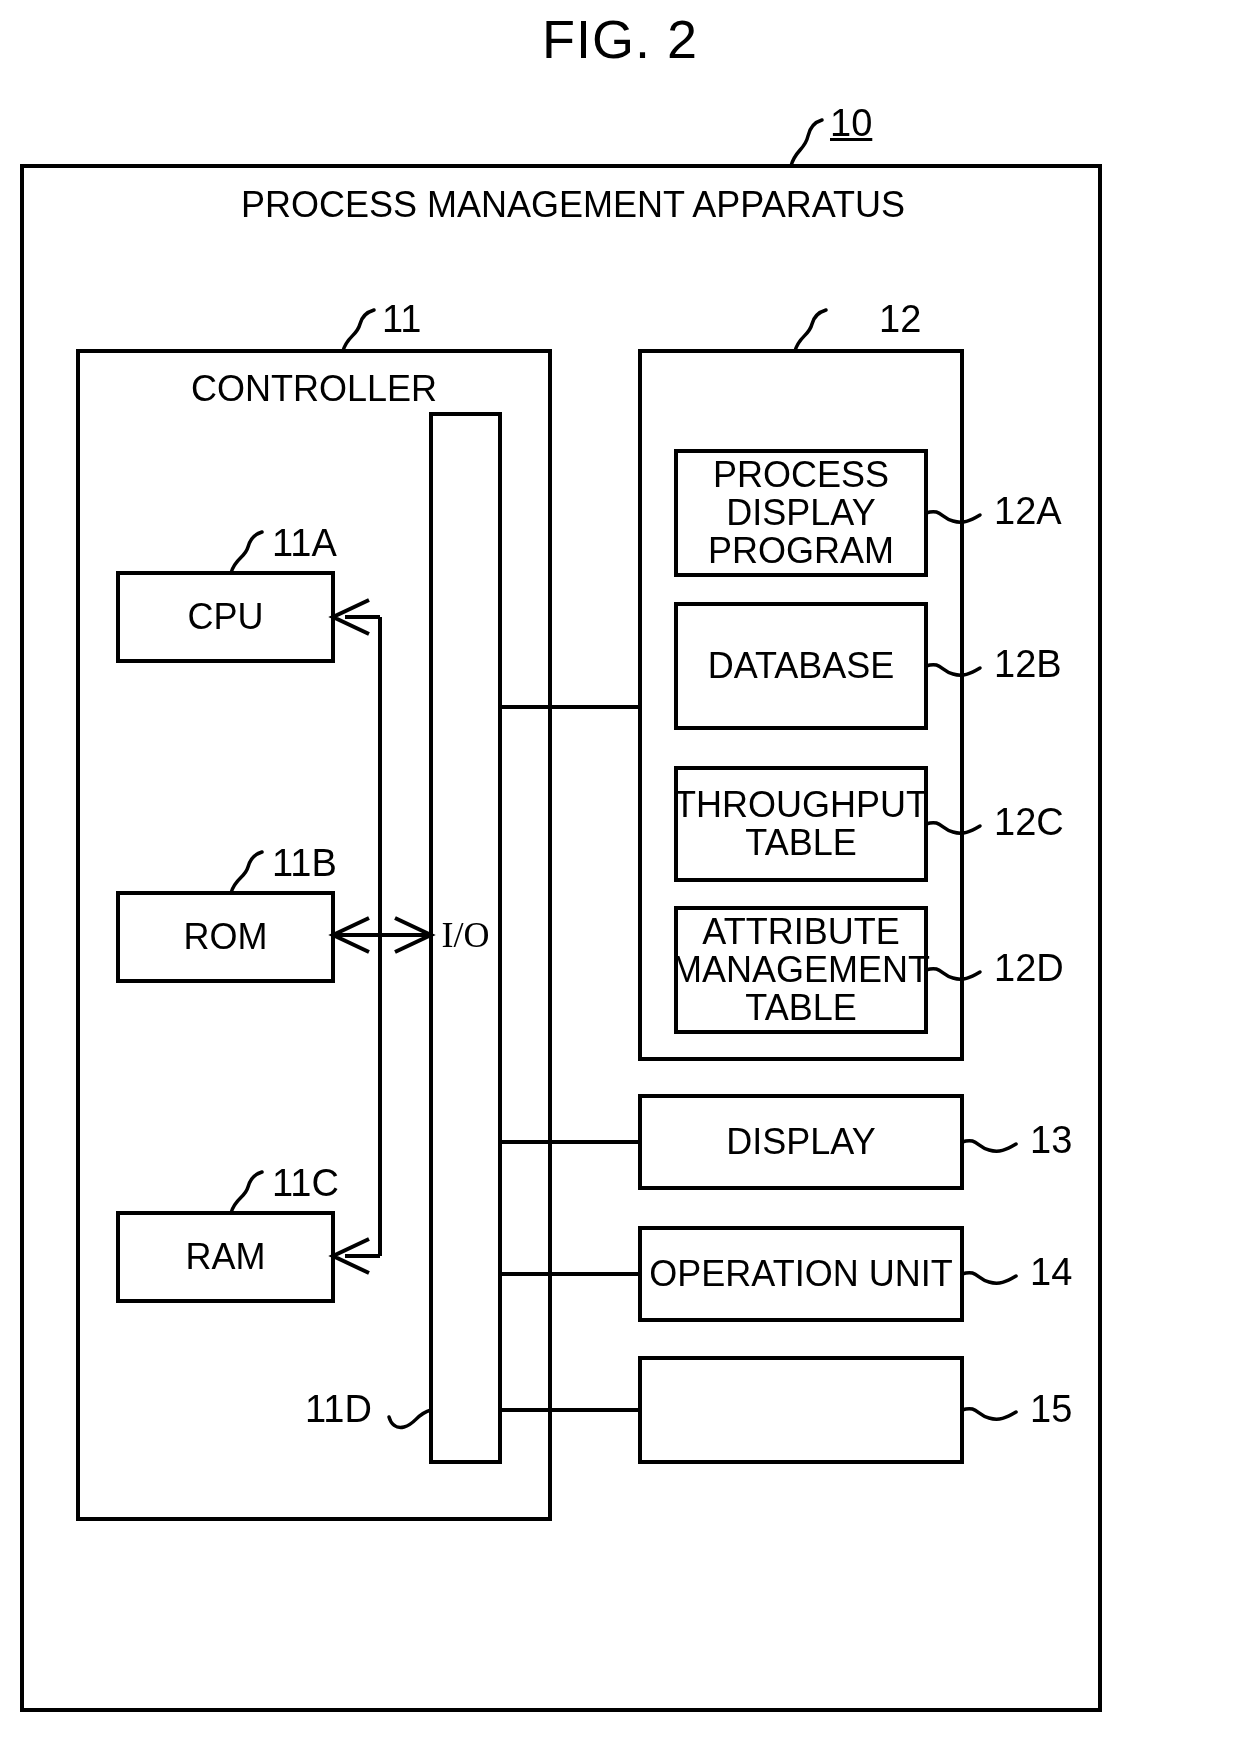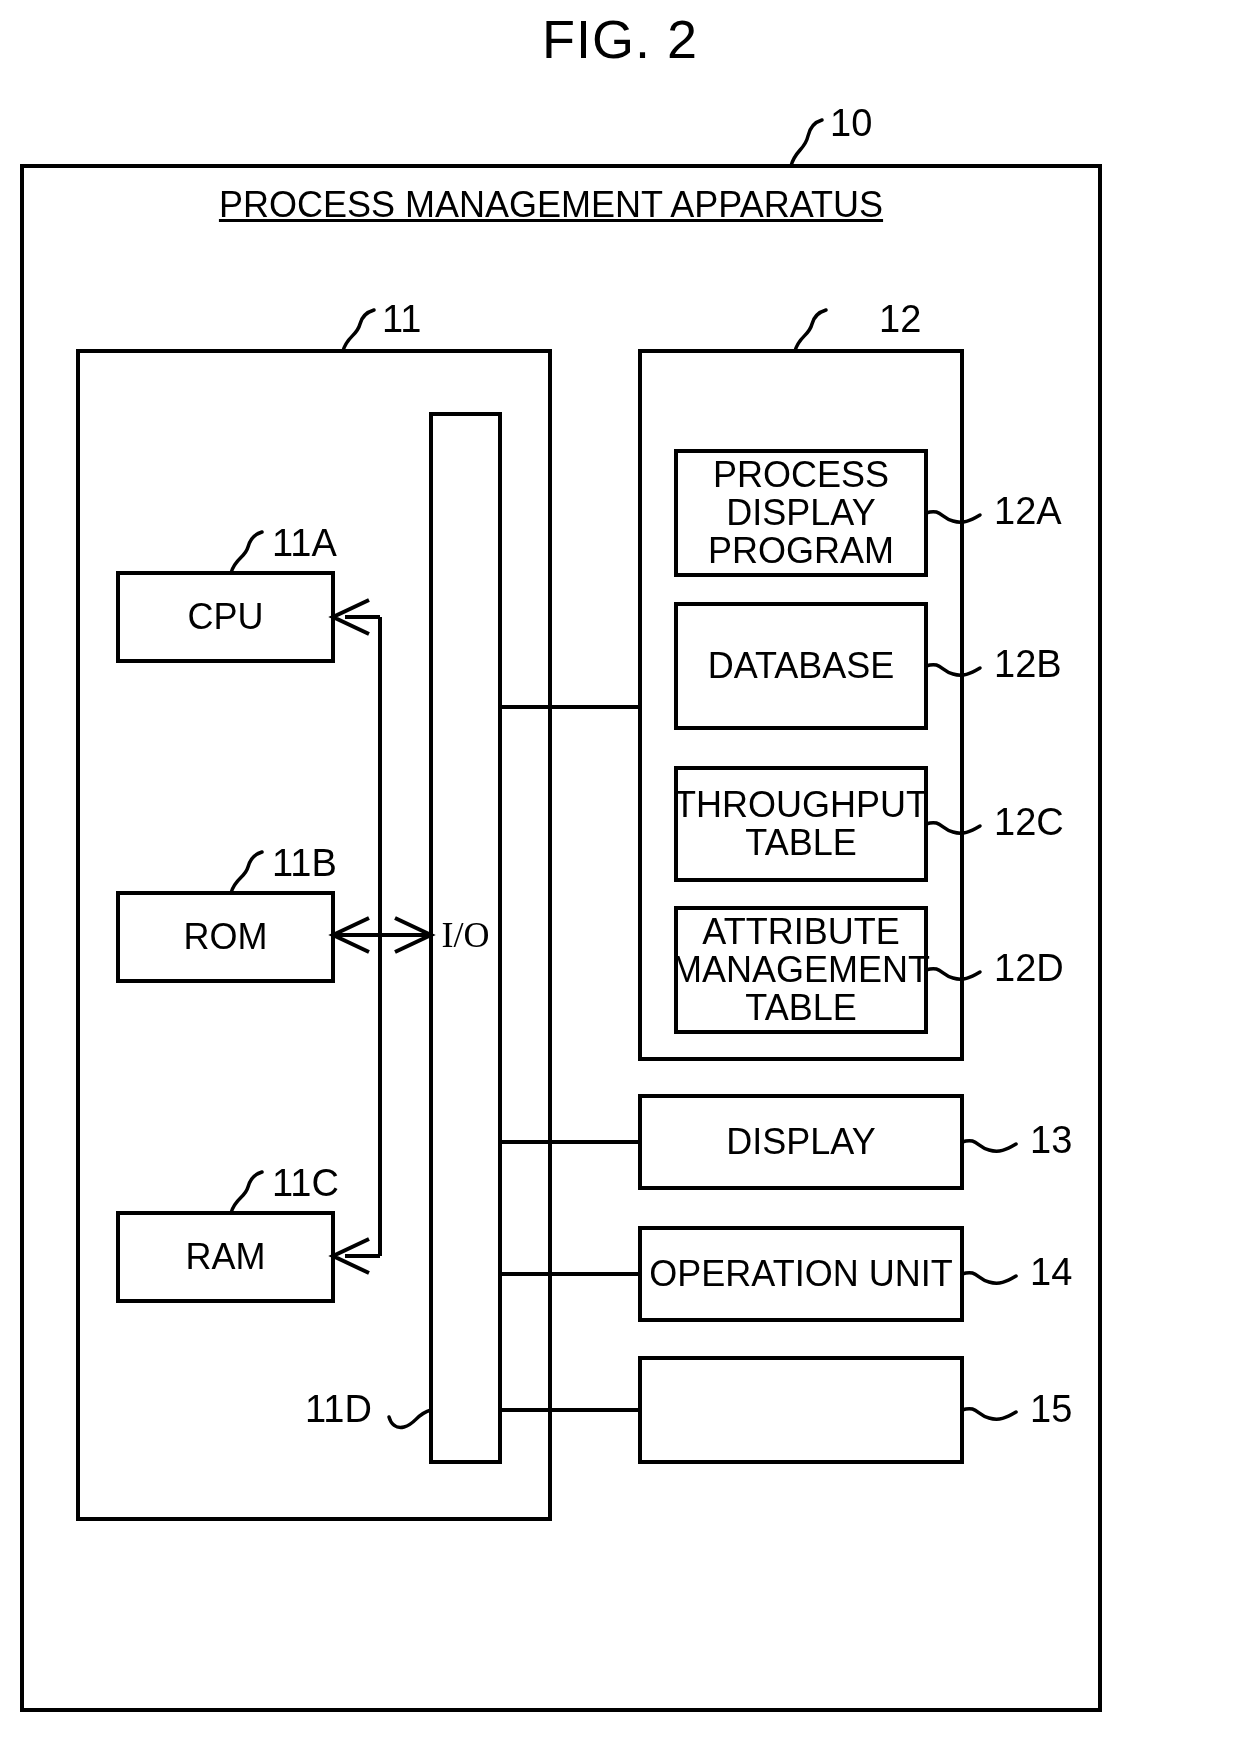--- a/index.html
+++ b/index.html
@@ -126,23 +126,24 @@
       <path d="M926 513 C941 508 941 518 953 521 C963 524 970 521 980 515"></path>
       <path d="M926 666 C941 661 941 671 953 674 C963 677 970 674 980 668"></path>
       <path d="M926 824 C941 819 941 829 953 832 C963 835 970 832 980 826"></path>
       <path d="M926 970 C941 965 941 975 953 978 C963 981 970 978 980 972"></path>
       <path d="M962 1142 C977 1137 977 1147 989 1150 C999 1153 1006 1150 1016 1144"></path>
       <path d="M962 1274 C977 1269 977 1279 989 1282 C999 1285 1006 1282 1016 1276"></path>
       <path d="M962 1410 C977 1405 977 1415 989 1418 C999 1421 1006 1418 1016 1412"></path>
     </g>
   </svg>
 
-  <div class="title-in-box" style="left:12px; top:184px; width:1078px;text-decoration:underline;">PROCESS MANAGEMENT APPARATUS</div>
-  <div class="lbl" style="left:830px; top:104px;">10</div>
+  <div class="title-in-box" style="left:34px; top:184px; width:1078px;">PROCESS MANAGEMENT APPARATUS</div>
+  <div class="lbl" style="left:830px; top:104px;text-decoration:underline;">10</div>
 
+  <div class="title-in-box" style="left:78px; top:368px; width:472px;">CONTROLLER</div>
   <div class="lbl" style="left:382px; top:300px;">11</div>
 
   <div class="lbl" style="left:879px; top:300px;">12</div>
 
   <div class="boxtext" style="left:118px; top:573px; width:215px; height:88px;">CPU</div>
   <div class="lbl" style="left:272px; top:524px;">11A</div>
 
   <div class="boxtext" style="left:118px; top:893px; width:215px; height:88px;">ROM</div>
   <div class="lbl" style="left:272px; top:844px;">11B</div>
 

